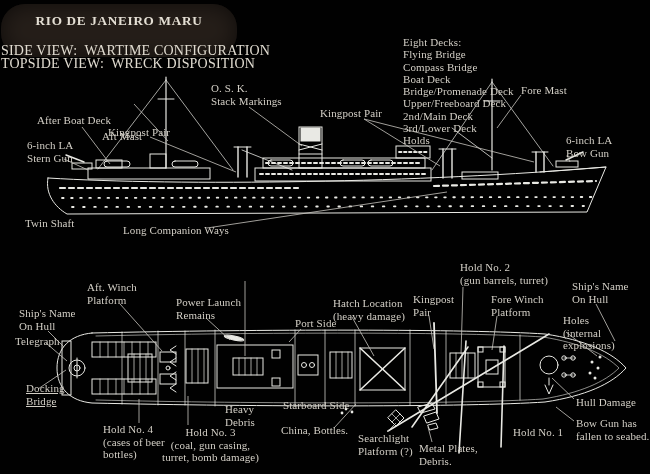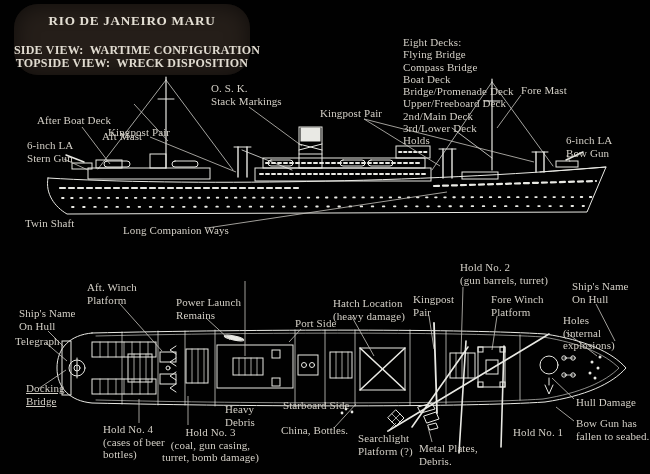--- a/index.html
+++ b/index.html
@@ -6,30 +6,30 @@
   .canvas{
     position:relative;width:650px;height:474px;background:#010101;overflow:hidden;
     font-family:"Liberation Serif","DejaVu Serif",serif;
   }
   .lbl{
     position:absolute;color:#d3cfc6;font-size:11px;line-height:12.6px;
     white-space:pre-line;letter-spacing:.1px;
   }
   .decks{line-height:12.3px;}
   .titlebox{
-    position:absolute;left:14px;top:4px;width:236px;height:71px;
+    position:absolute;left:1px;top:4px;width:236px;height:53px;
     background:#251e19;box-shadow:inset 0 0 22px rgba(0,0,0,.6);border-radius:24px;
   }
   .tb-title{
     position:absolute;top:9px;left:0;width:100%;text-align:center;
     font-size:13.2px;font-weight:bold;letter-spacing:.7px;color:#e4dfd4;white-space:pre;
   }
   .tb-sub{
     position:absolute;left:0;width:100%;text-align:center;
-    font-size:12px;font-weight:bold;letter-spacing:.2px;color:#e0dbd0;white-space:pre;
+    font-size:14px;font-weight:normal;letter-spacing:.2px;color:#e0dbd0;white-space:pre;
   }
   .tb-sub1{top:39px;}
   .tb-sub2{top:52px;}
   svg{position:absolute;left:0;top:0;}
 </style>
 </head>
 <body>
 
 <div class="canvas">
 

